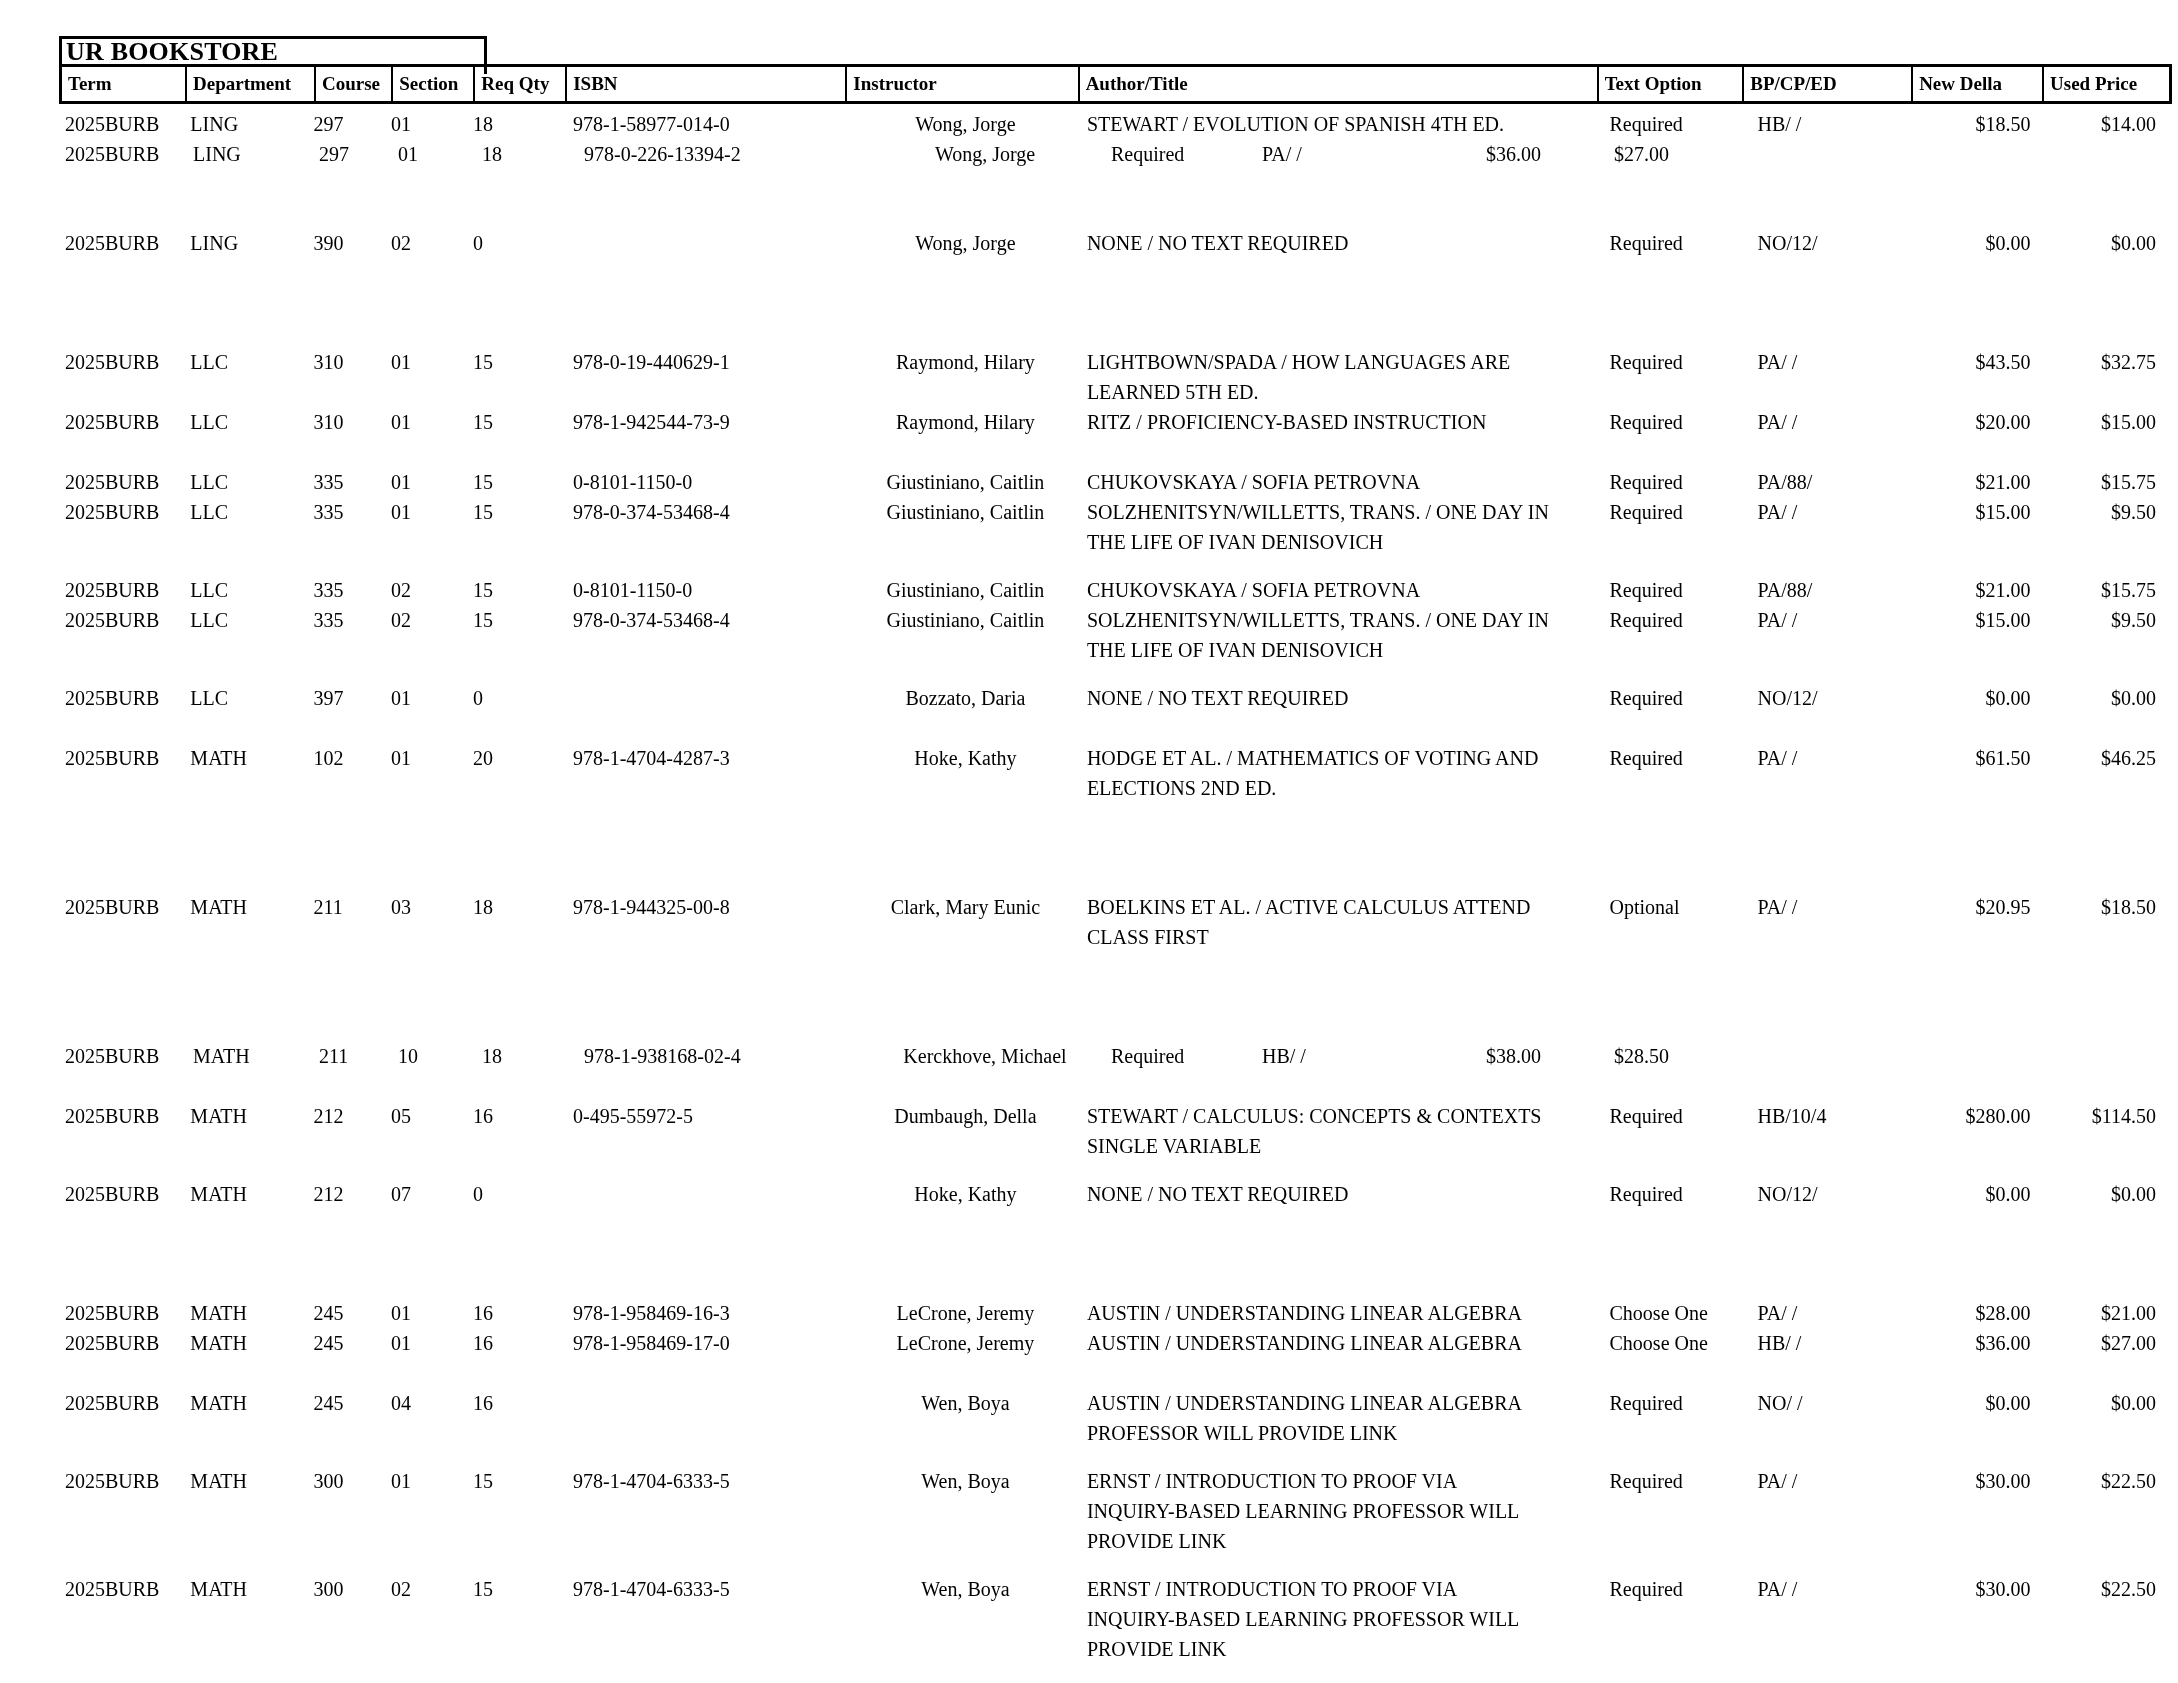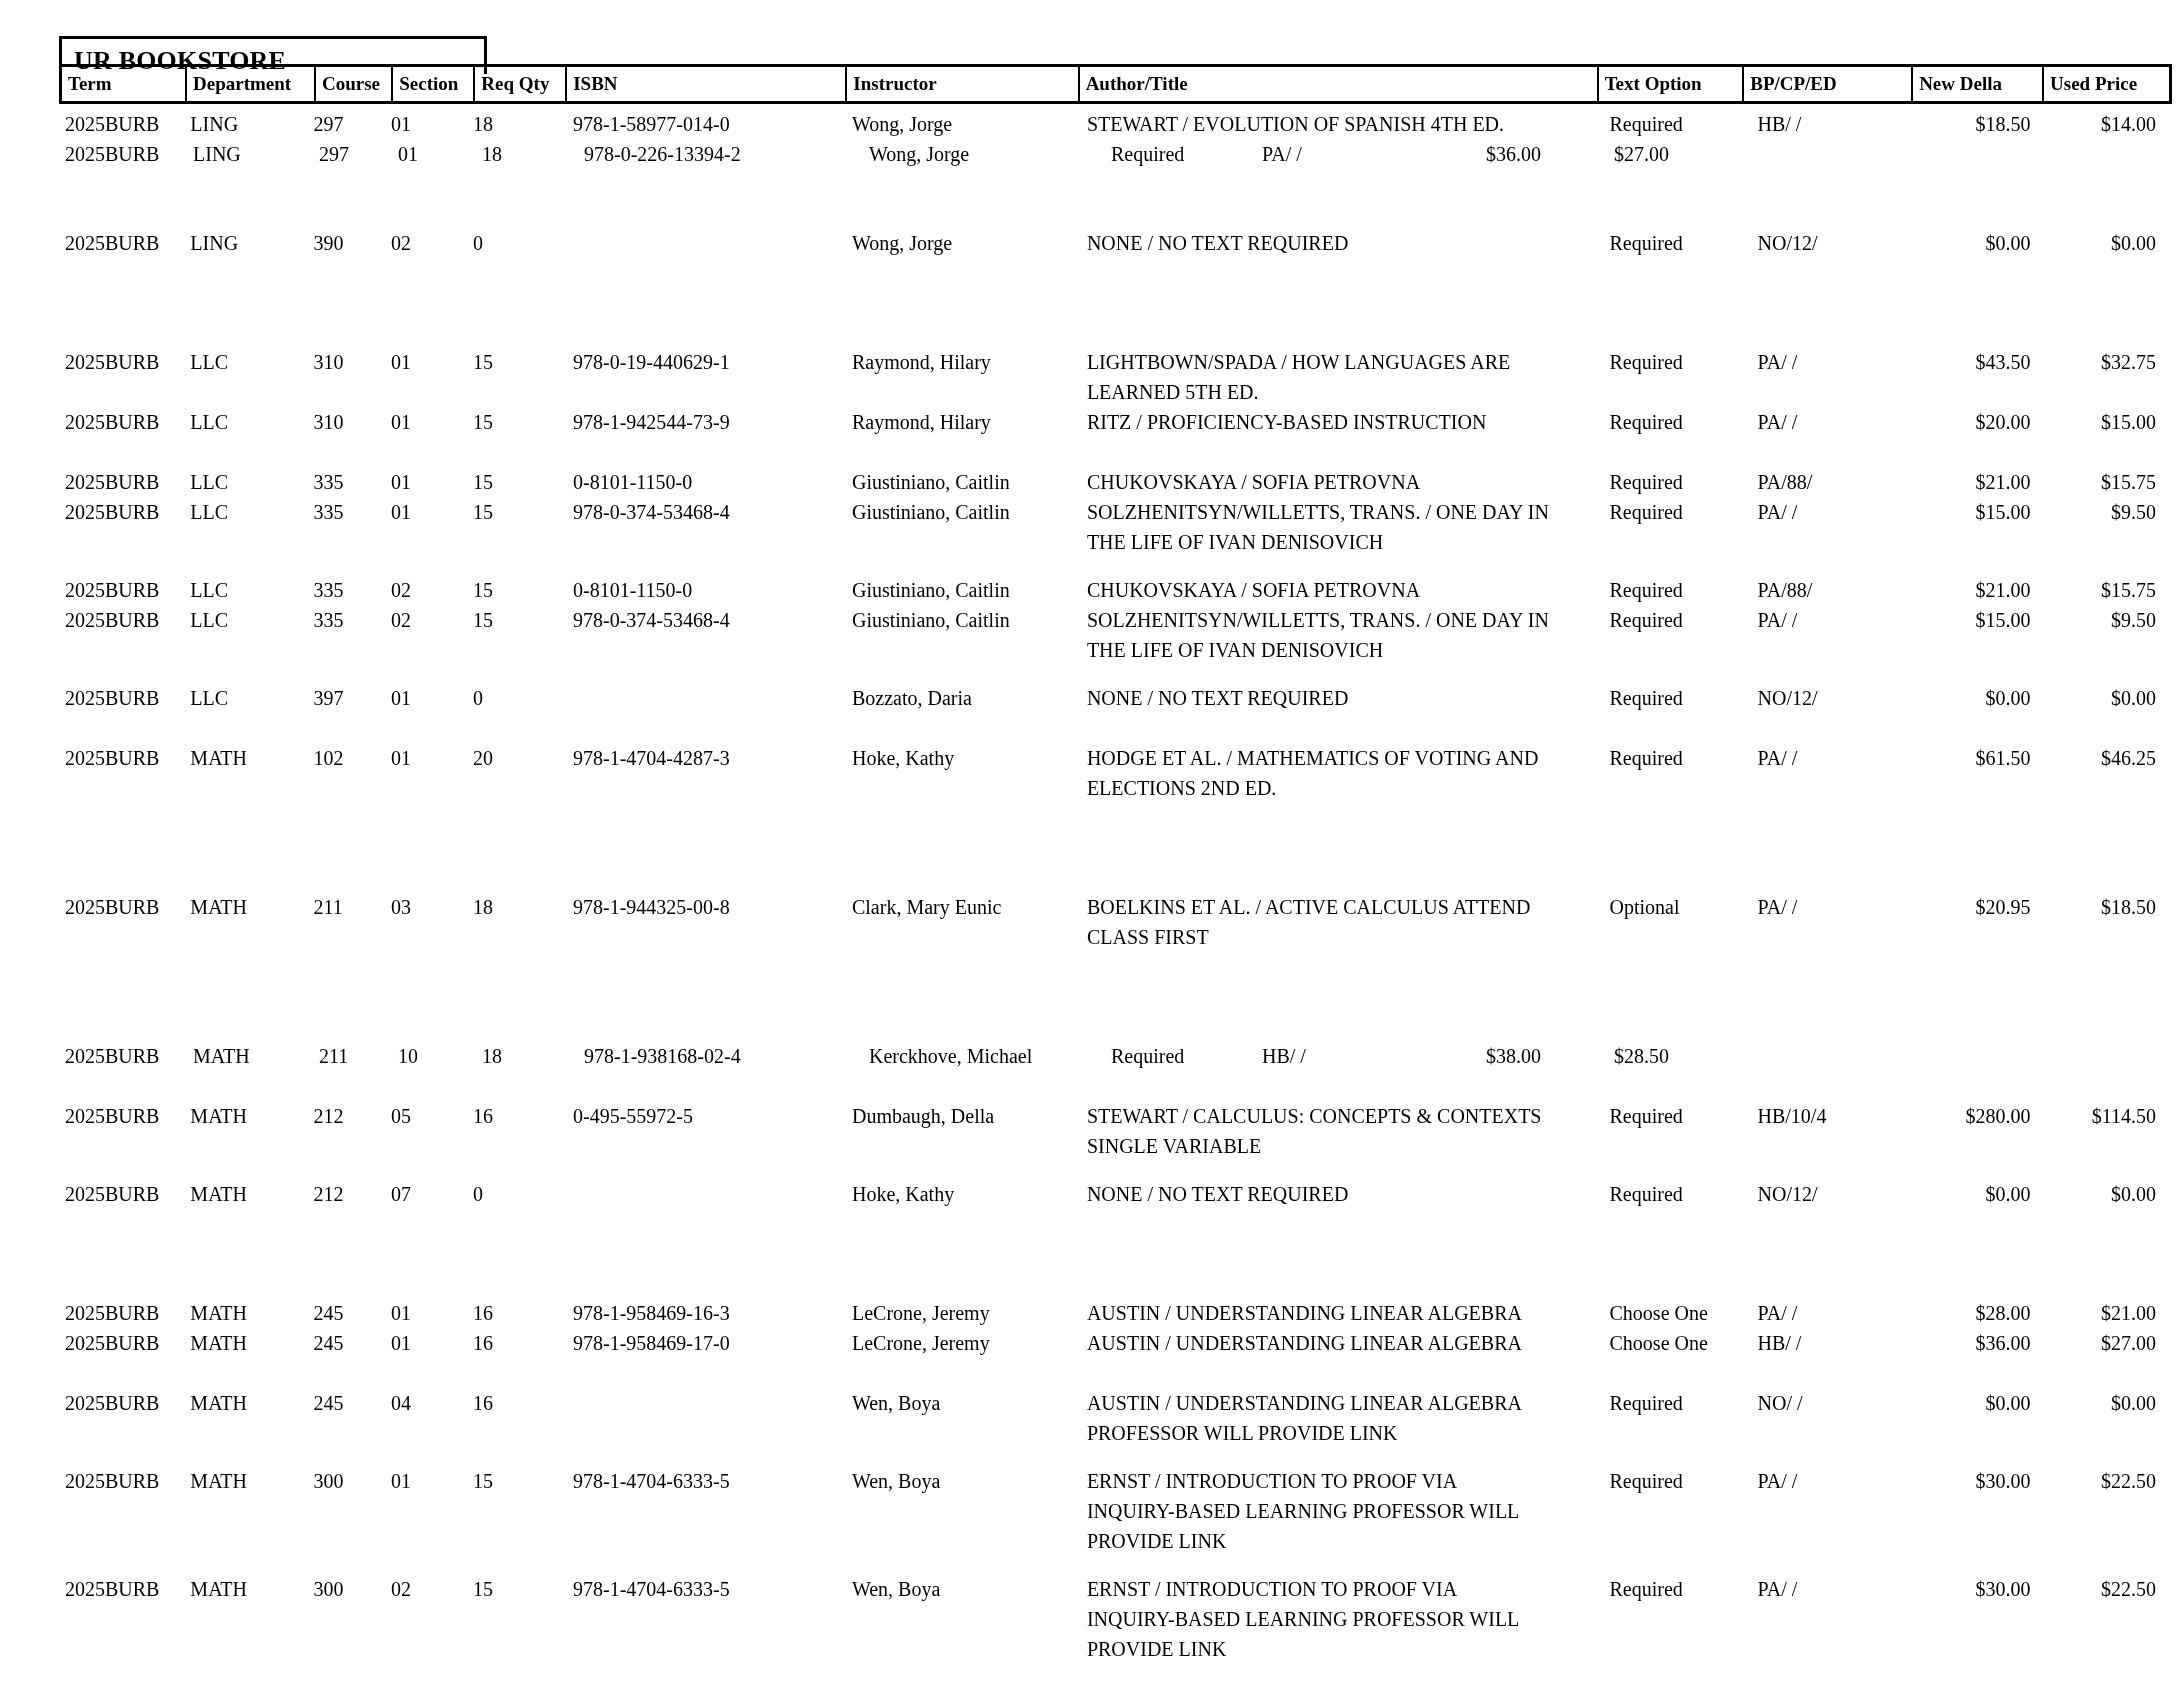--- a/index.html
+++ b/index.html
@@ -27,22 +27,22 @@
   #title-box {
     position: absolute;
     left: 59px;
     top: 36px;
     width: 428px;
     height: 38px;
     border: 3px solid #000;
     border-bottom: none;
     box-sizing: border-box;
     display: flex;
-    align-items: flex-end;
-    padding-left: 12px;
+    align-items: flex-start;
+    padding-left: 4px;
   }
   #title-box .title-text {
     font-size: 26px;
     font-weight: bold;
     letter-spacing: 0.2px;
     line-height: 1;
   }
 
   
   #header-row {
@@ -72,21 +72,21 @@
   }
   #header-row .hc:last-child { border-right: none; }
 
   
   .c-term      { width: 128px; }
   .c-dept      { width: 132px; }
   .c-course    { width:  79px; }
   .c-section   { width:  84px; }
   .c-reqqty    { width:  94px; }
   .c-isbn      { width: 287px; }
-  .c-instr     { width: 238px; }
+  .c-instr     { width: 238px; text-align: center; }
   .c-title     { width: 532px; }
   .c-textopt   { width: 149px; }
   .c-bpcped    { width: 173px; }
   .c-newprice  { width: 134px; }
   .c-usedprice { width: 128px; }
 
   
   #body-area {
     position: absolute;
     left: 59px;

